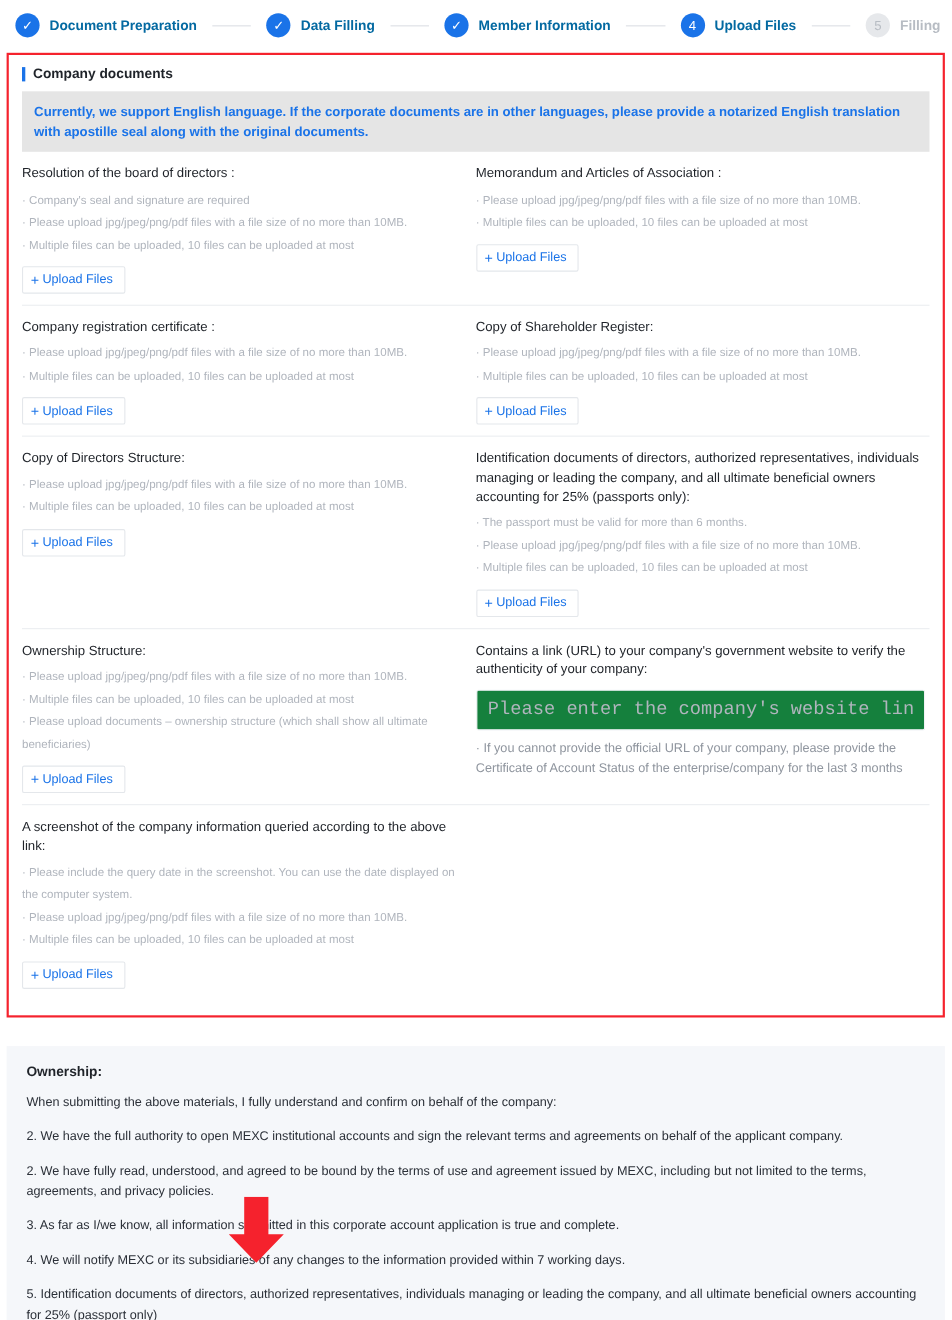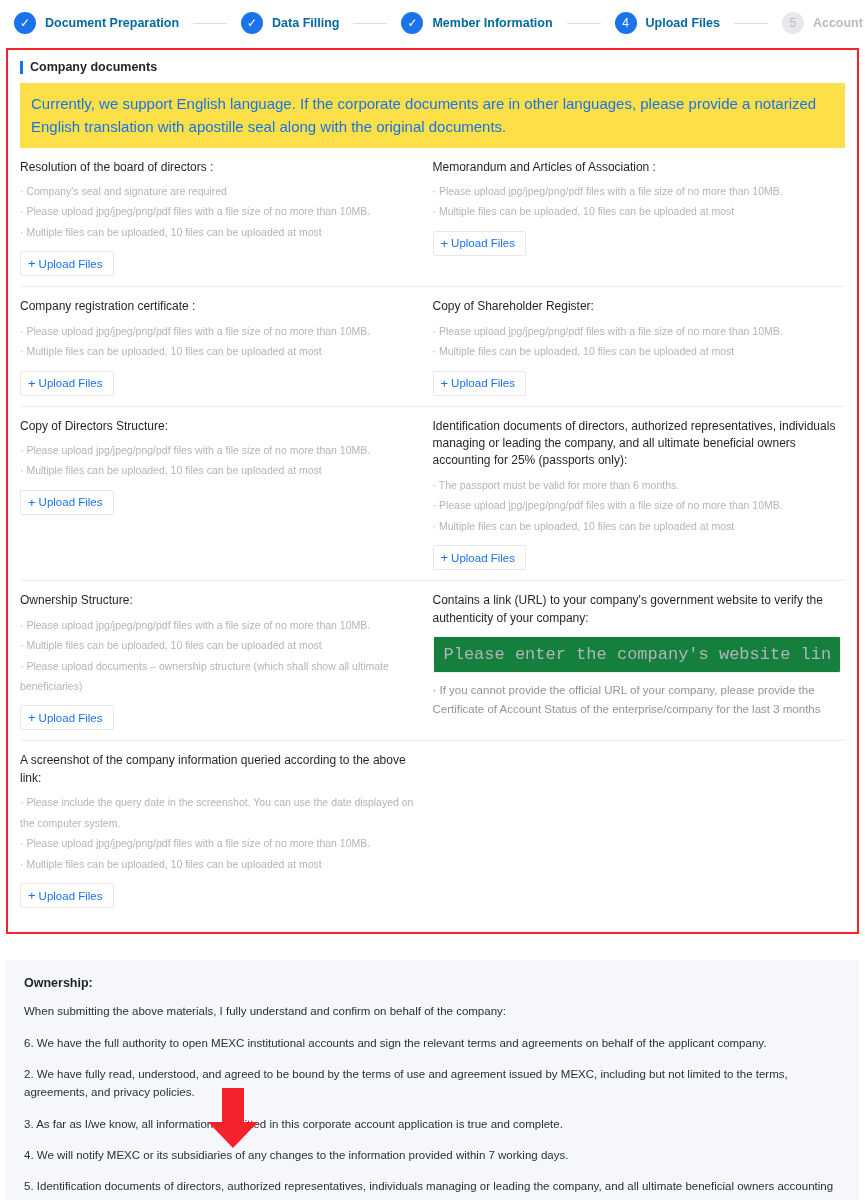--- a/index.html
+++ b/index.html
@@ -48,25 +48,26 @@
   }
   .panel-title {
     display: flex; align-items: flex-end;
     font-size: 12.5px; font-weight: bold;
     padding-bottom: 9px;
   }
   .panel-title .bar {
     width: 3px; height: 13px; background: #1a73e8; margin-right: 7px;
   }
   .notice {
-    background: #fde047;
+    background: #e5e5e5;
     padding: 9px 11px;
-    font-size: 15px;
+    font-size: 12px;
     line-height: 1.55;
     color: #1a73e8;
+    font-weight: bold;
   }
 
   .grid {
     display: grid;
     grid-template-columns: 1fr 1fr;
   }
   .row { border-bottom: 1px solid #eceef1; padding: 11px 0 10px 0; }
   .row:last-child { border-bottom: none; }
   .cell { padding-right: 4px; }
   .field-title {
@@ -171,21 +172,21 @@
         <div class="step-circle active">
           <span class="check">4</span>
         </div>
         <div class="step-label">Upload Files</div>
       </div>
       <div class="step-line"></div>
       <div class="step">
         <div class="step-circle todo">
           <span class="check">5</span>
         </div>
-        <div class="step-label todo">Account</div>
+        <div class="step-label todo">Filling</div>
       </div>
     </div>
 
   <div class="docs-panel">
     <div class="panel-title">
       <span class="bar"></span>
       <span>Company documents</span>
     </div>
     <div class="notice">Currently, we support English language. If the corporate documents are in other languages, please provide a notarized English translation with apostille seal along with the original documents.</div>
 
@@ -234,21 +235,21 @@
             </div></div>
           <div></div>
         </div>
       </div>
   </div>
 
   <div class="statement">
     <h4>Ownership:</h4>
     <p>When submitting the above materials, I fully understand and confirm on behalf of the company:</p>
     <div id="statement-items">
-        <p>6. We have the full authority to open MEXC institutional accounts and sign the relevant terms and agreements on behalf of the applicant company.</p>
+        <p>2. We have the full authority to open MEXC institutional accounts and sign the relevant terms and agreements on behalf of the applicant company.</p>
         <p>2. We have fully read, understood, and agreed to be bound by the terms of use and agreement issued by MEXC, including but not limited to the terms, agreements, and privacy policies.</p>
         <p>3. As far as I/we know, all information submitted in this corporate account application is true and complete.</p>
         <p>4. We will notify MEXC or its subsidiaries of any changes to the information provided within 7 working days.</p>
         <p>5. Identification documents of directors, authorized representatives, individuals managing or leading the company, and all ultimate beneficial owners accounting for 25% (passport only)</p>
       </div>
   </div>
 
   <svg class="arrow" viewBox="0 0 56 62">
     <polygon points="17,0 39,0 39,34 53,34 28,60 3,34 17,34" fill="#f5222d"></polygon>
   </svg>

